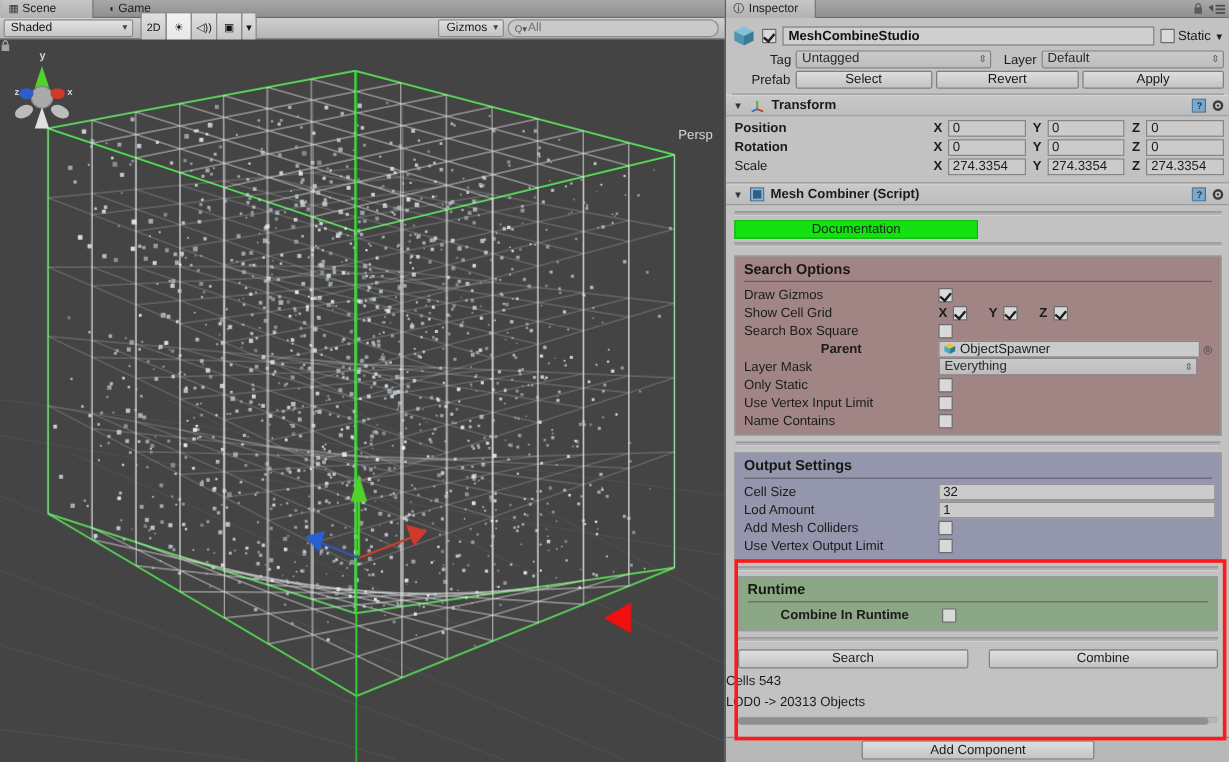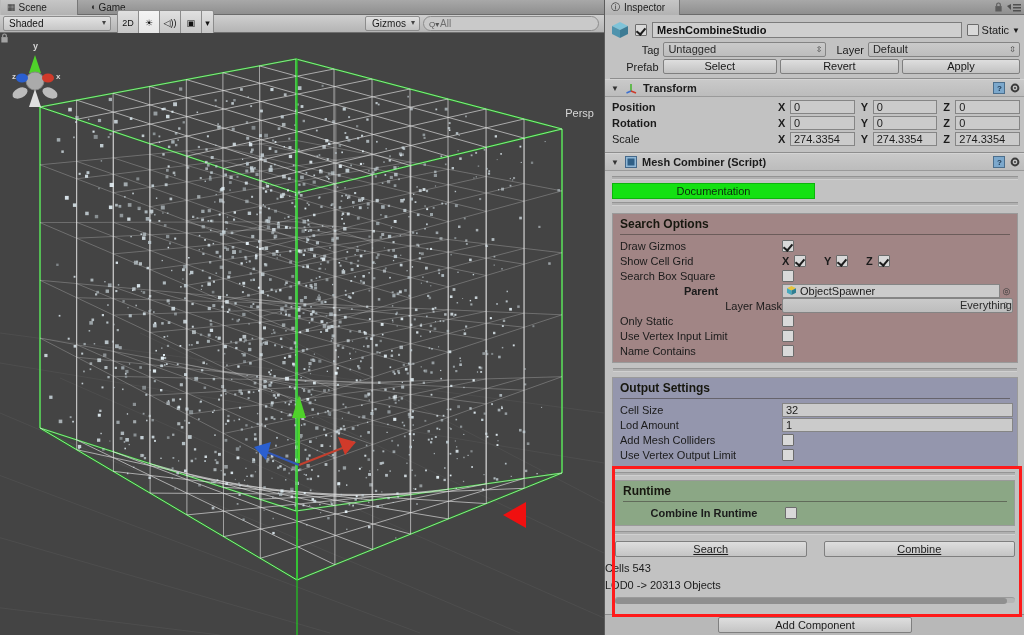--- a/index.html
+++ b/index.html
@@ -201,21 +201,21 @@
   }
   .picker { width:13px; text-align:center; font-size:9px; color:#3a3a3a; }
   .mini-cube { width:11px; height:11px; flex:0 0 11px; }
 
   .rt-highlight {
     position:absolute; left: 7px; top: 466px; width: 410px; height: 151px;
     border: 3px solid #ff1a1a; pointer-events:none; z-index: 30;
   }
   .red-arrow { position:absolute; z-index: 31; }
 
-  .act-row { display:flex; gap:17px; padding: 4px 10px 0 10px; text-decoration: underline; }
+  .act-row { display:flex; gap:17px; padding: 4px 10px 0 10px; }
   .act-btn {
     flex:1; height:16px; background: linear-gradient(to bottom,#dedede,#c4c4c4);
     border:1px solid #7f7f7f; border-radius:2px;
     font-size:11px; line-height:14px; text-align:center;
   }
   .info-line { font-size:11px; margin-top:5px; color:#1c1c1c;}
 
   .hscroll {
     margin: 6px 10px 0 10px; height: 6px; background:#b4b4b4;
     border-top:1px solid #9a9a9a; border-radius:3px;
@@ -2142,21 +2142,21 @@
           <div class="objfield">
             <svg class="mini-cube" viewBox="0 0 11 11">
               <polygon points="5.5,1 10,3.3 5.5,5.6 1,3.3" fill="#e8c43a"></polygon>
               <polygon points="1,3.3 5.5,5.6 5.5,10 1,7.7" fill="#46a9bd"></polygon>
               <polygon points="10,3.3 5.5,5.6 5.5,10 10,7.7" fill="#2e7f92"></polygon>
             </svg>
             <span>ObjectSpawner</span>
           </div>
           <span class="picker">◎</span>
         </div>
-        <div class="frow" style="padding-right:4px;text-align:right;">
+        <div class="frow" style="padding-right:19px;">
           <span class="fl">Layer Mask</span>
           <div class="drop" style="flex:1;">Everything</div>
         </div>
         <div class="frow">
           <span class="fl">Only Static</span>
           <span class="cb"></span>
         </div>
         <div class="frow">
           <span class="fl">Use Vertex Input Limit</span>
           <span class="cb"></span>

